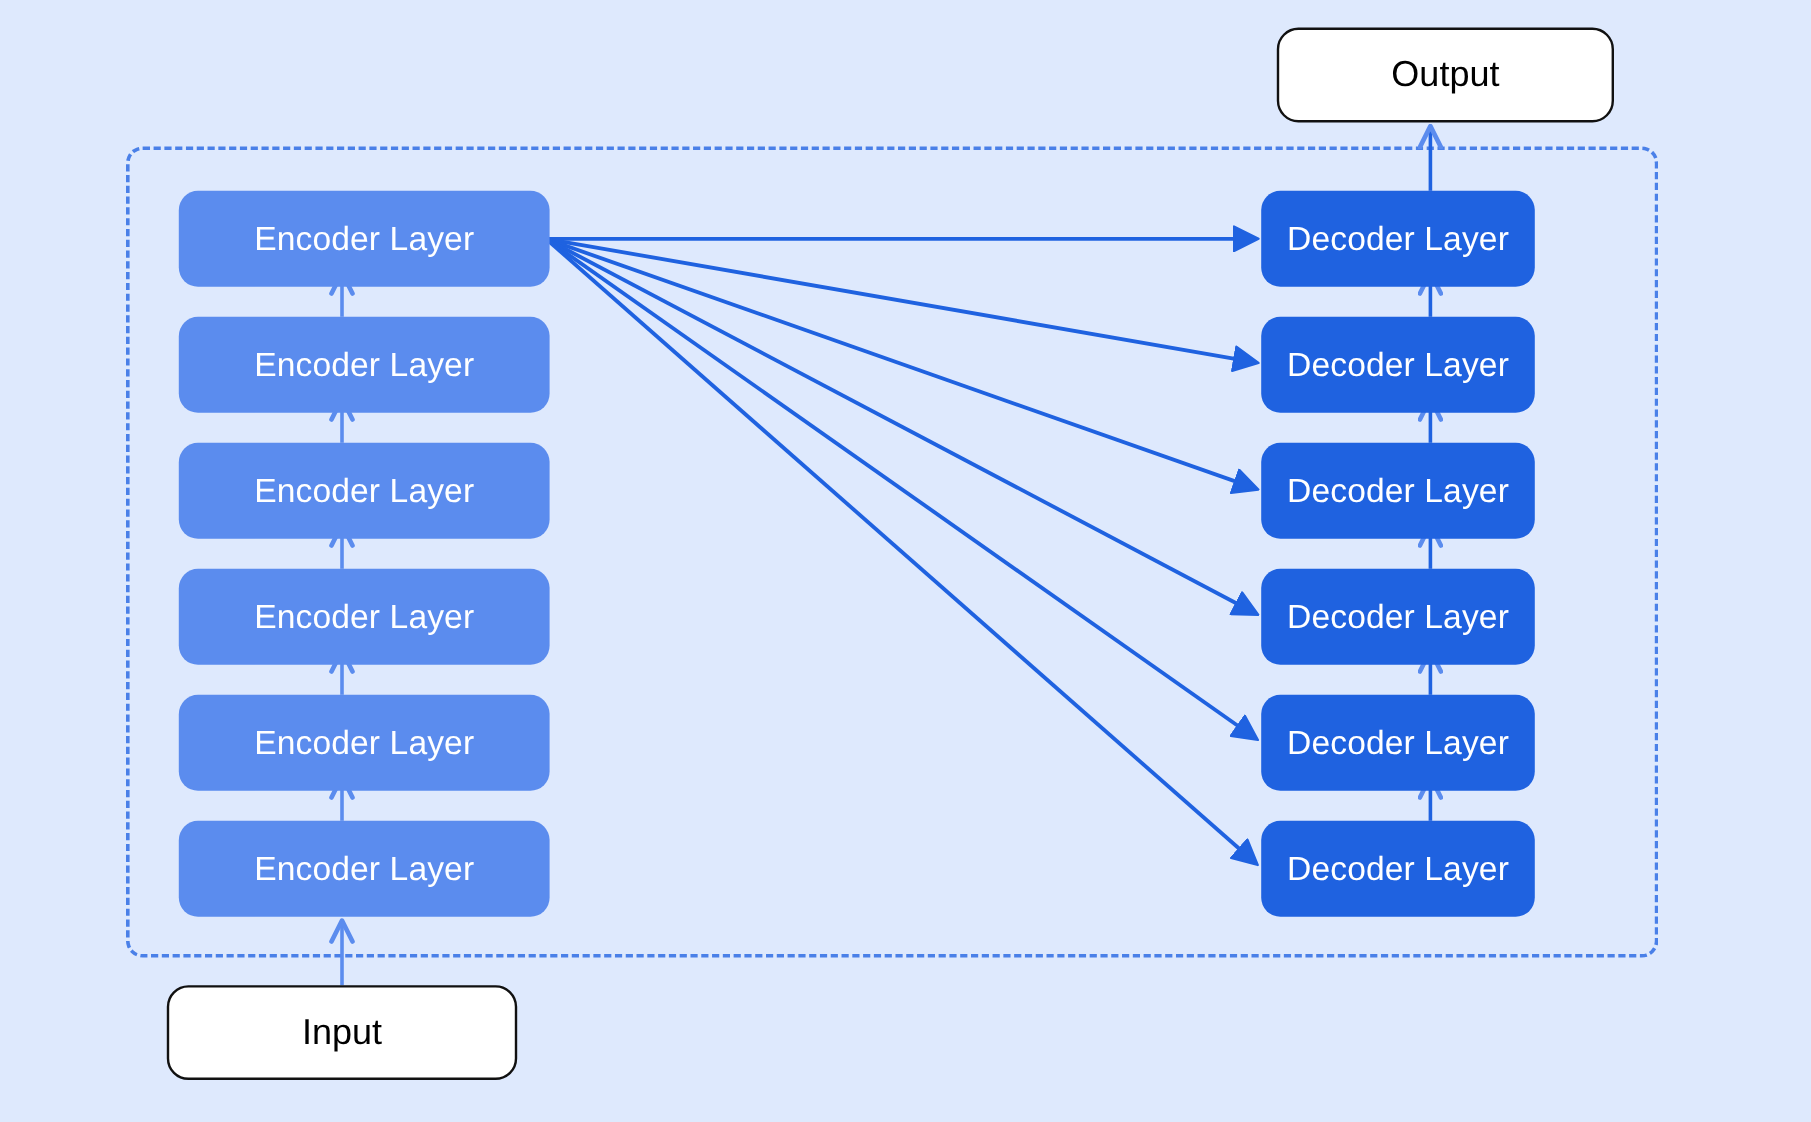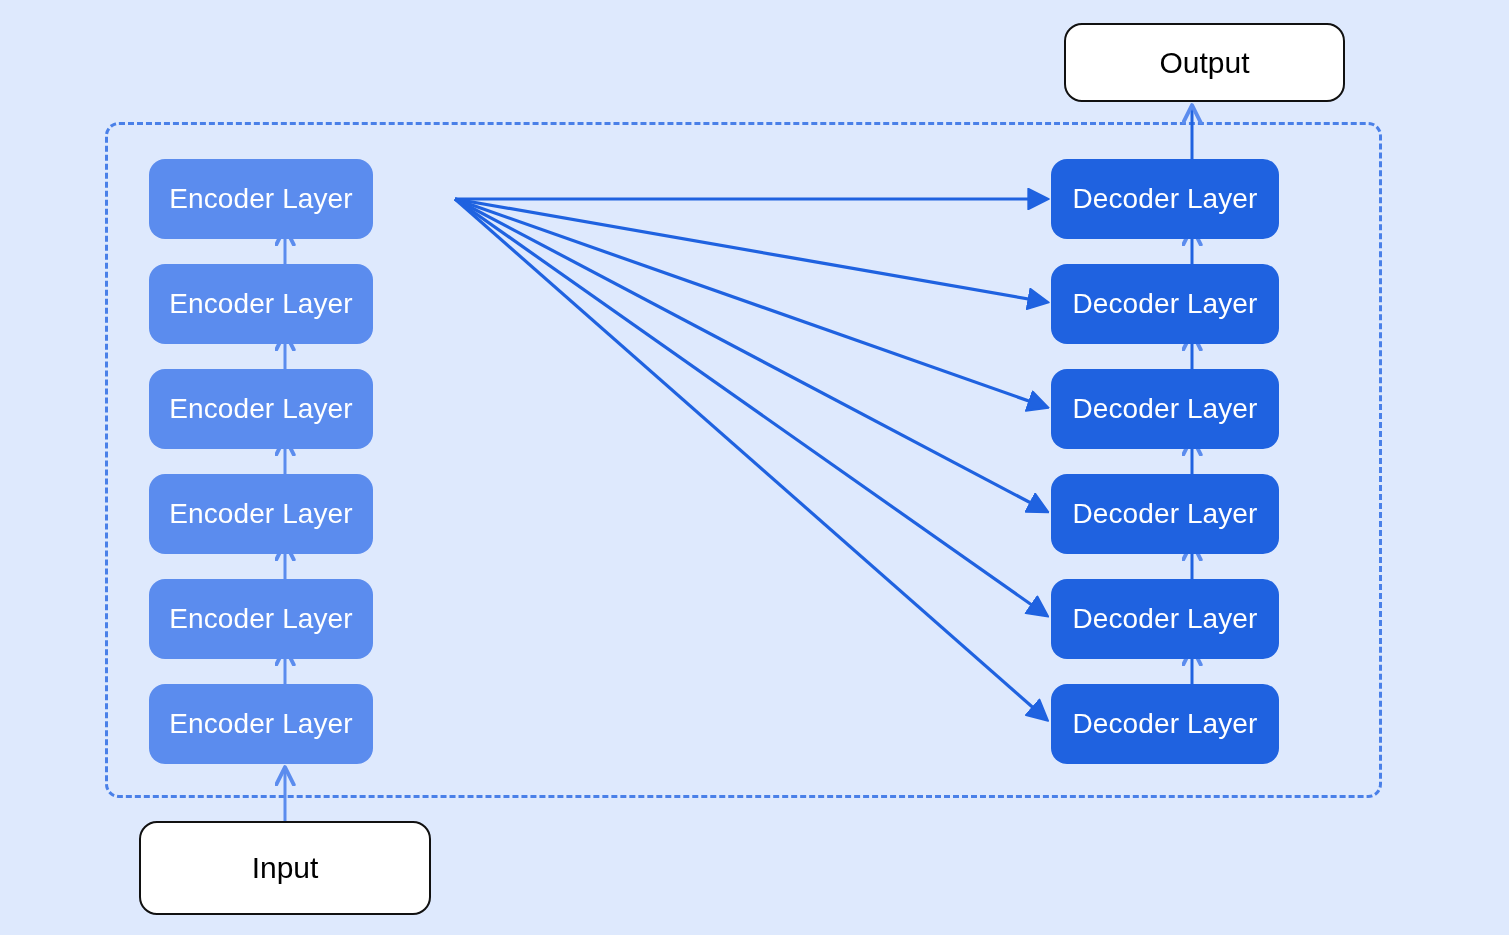--- a/index.html
+++ b/index.html
@@ -37,21 +37,21 @@
     white-space: nowrap;
   }
   .layer-node {
     border-radius: 16px;
     color: #ffffff;
     font-size: 28px;
     letter-spacing: 0.1px;
   }
   .encoder-node {
     background: #5b8cee;
-    width: 224px;
+    width: 309px;
     height: 80px;
     left: 149px;
   }
   .decoder-node {
     background: #1f62e0;
     width: 228px;
     height: 80px;
     left: 1051px;
   }
   .io-node {
@@ -65,21 +65,21 @@
     left: 1052px;
     top: 23px;
     width: 281px;
     height: 79px;
     margin-left: 12px;
   }
   #node-input {
     left: 139px;
     top: 821px;
     width: 292px;
-    height: 94px;
+    height: 79px;
   }
   #stack-container {
     position: absolute;
     left: 105px;
     top: 122px;
     width: 1277px;
     height: 676px;
     border: 3px dashed #4a80e8;
     border-radius: 14px;
     box-sizing: border-box;

